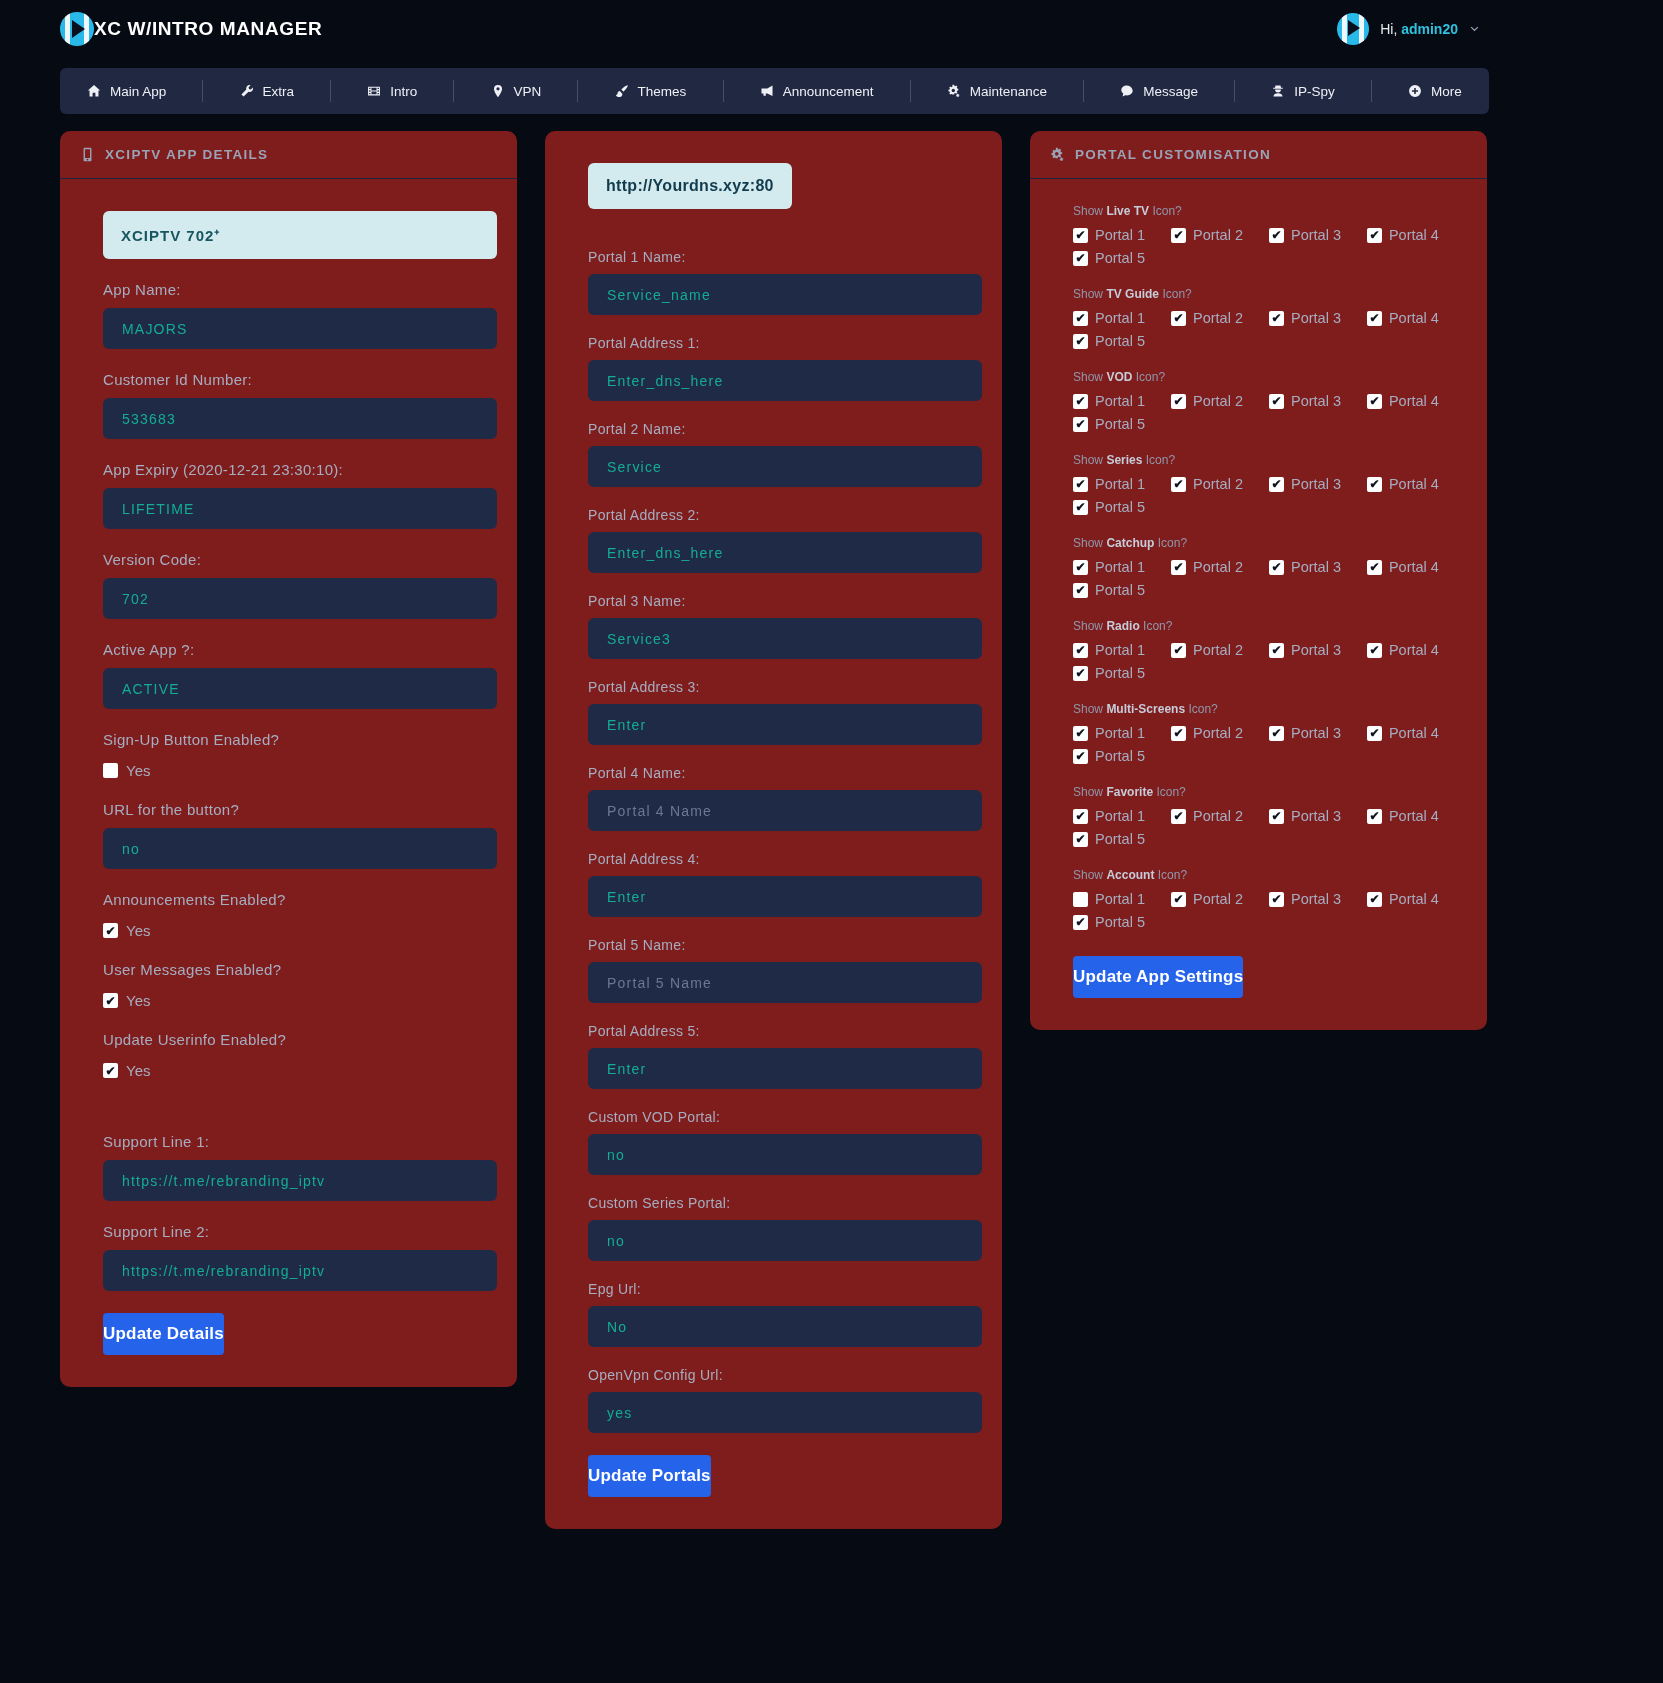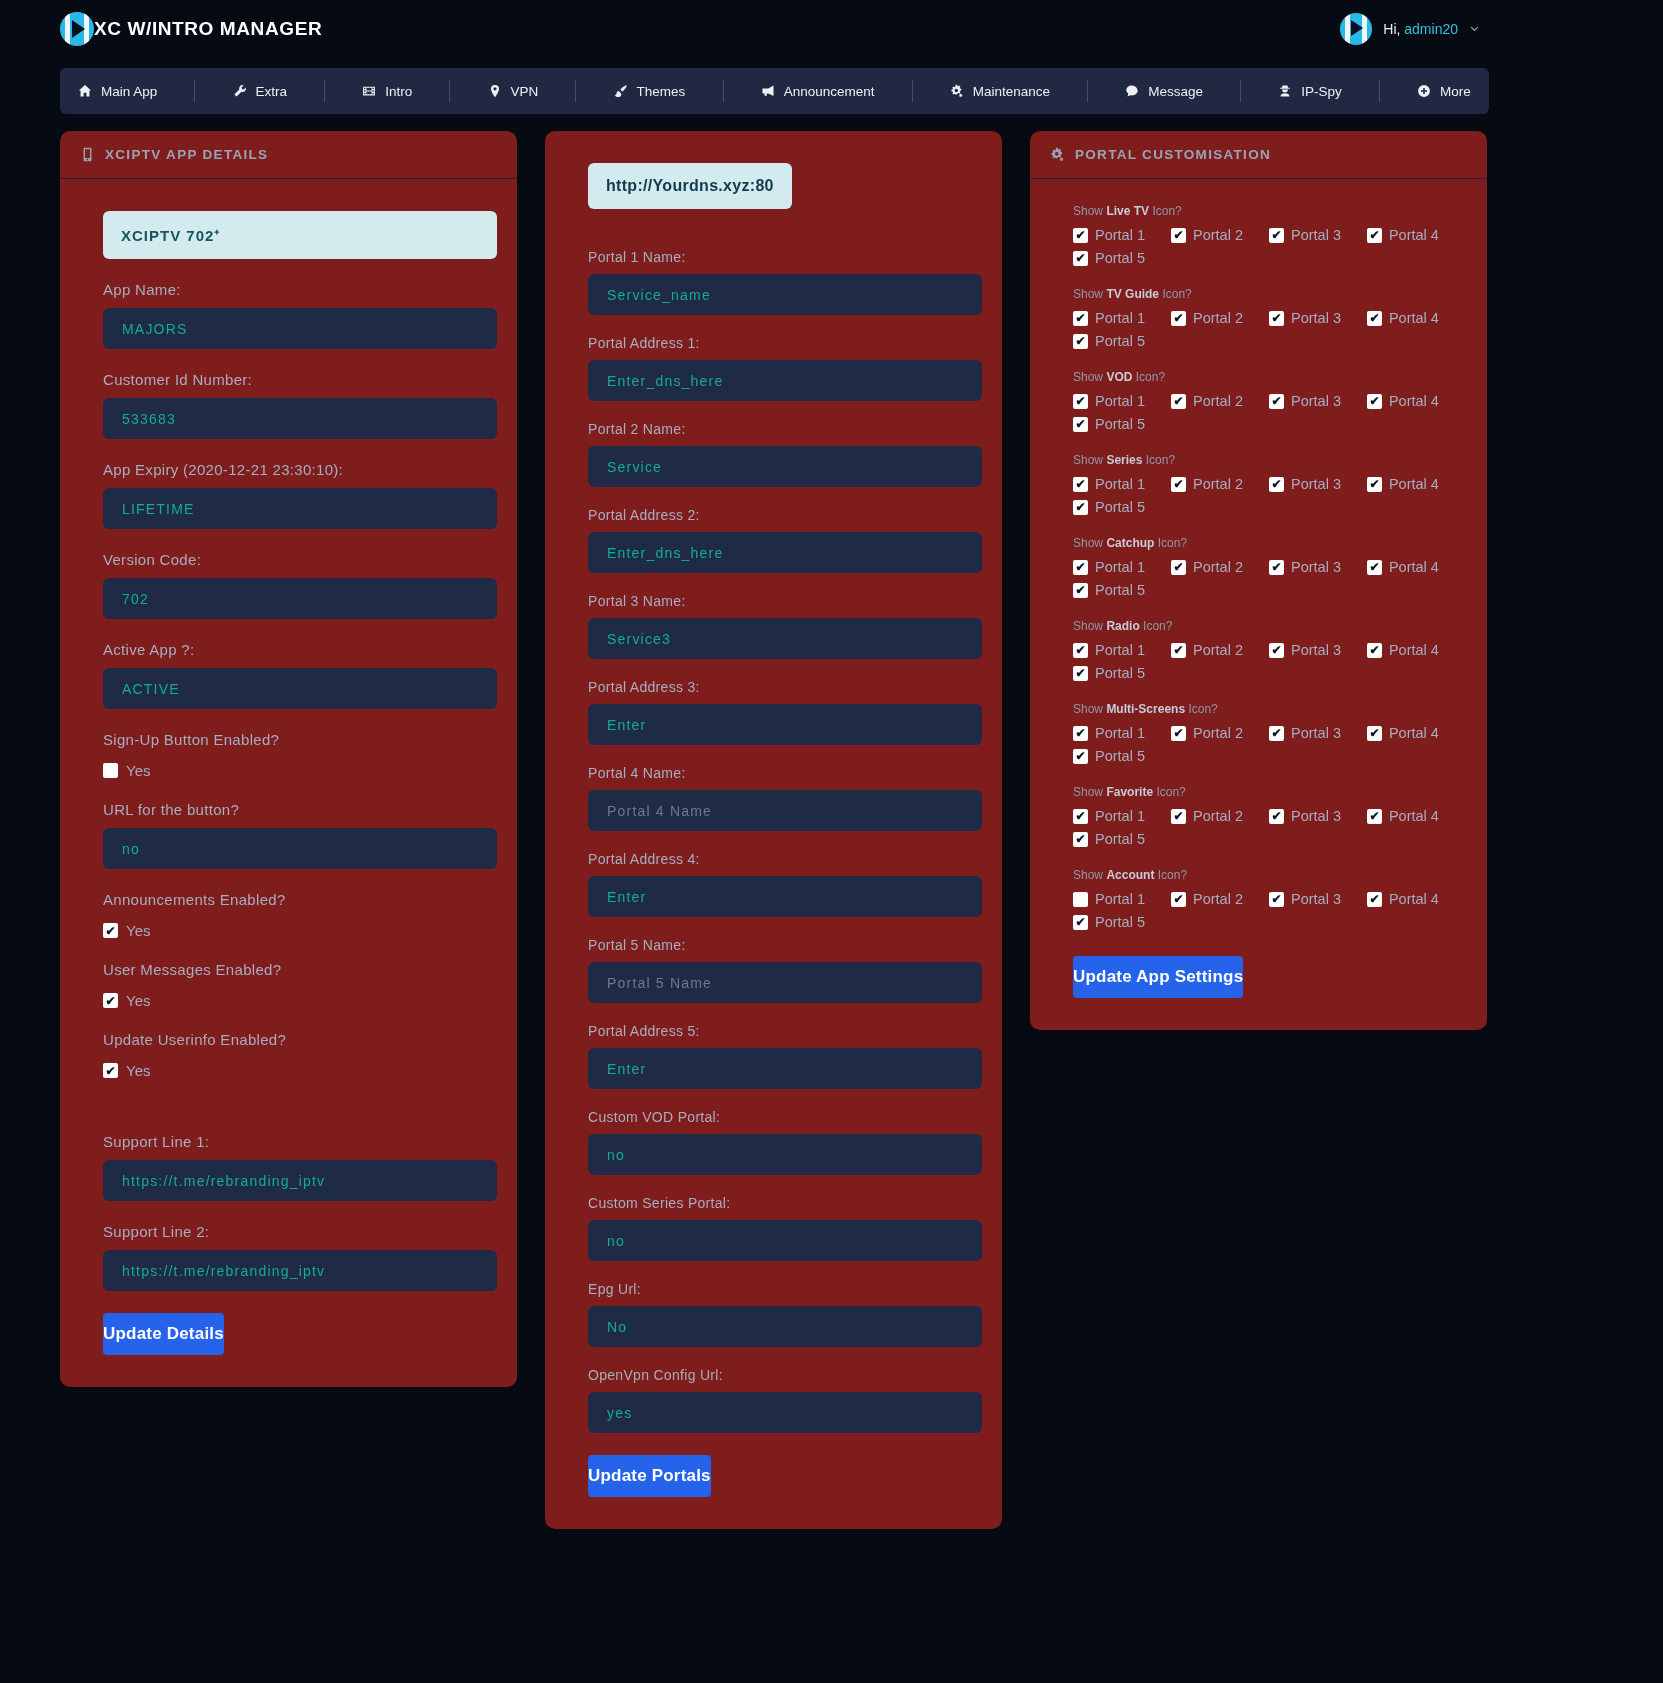--- a/index.html
+++ b/index.html
@@ -15,27 +15,27 @@
   .brand{display:flex;align-items:center;}
   .brand h1{font-size:19px;margin:0;font-weight:bold;color:#ffffff;letter-spacing:.6px;}
   .logo{width:34px;height:34px;border-radius:50%;position:relative;flex:none;
     background:linear-gradient(90deg,#29b9e9 0 16%,#eef8fb 16% 30%,#29b9e9 30% 70%,#eef8fb 70% 84%,#29b9e9 84% 100%);}
   .logo::after{content:"";position:absolute;left:12px;top:8px;
     border-left:13px solid #0a0f1d;border-top:9px solid transparent;border-bottom:9px solid transparent;}
   .user{display:flex;align-items:center;gap:11px;cursor:pointer;}
   .user .logo{width:32px;height:32px;}
   .user .logo::after{left:11px;top:7px;border-left-width:12px;border-top-width:8.5px;border-bottom-width:8.5px;border-left-color:#0a0f1d;}
   .greet{font-size:14px;color:#e8eaf2;}
-  .uname{color:#2fc1dd;font-weight:normal;text-align:right;}
+  .uname{color:#2fc1dd;font-weight:bold;text-align:right;}
   .chev{color:#9aa0b4;display:inline-flex;}
   .chev svg{width:11px;height:11px;fill:currentColor;}
   
   nav{margin:10px 60px 0;width:1429px;box-sizing:border-box;height:46px;
     background:#212842;border-radius:6px;display:flex;align-items:center;
-    justify-content:space-between;padding:0 6px;}
+    justify-content:space-between;padding:0 15px;}
   .nav-item{display:flex;align-items:center;gap:9px;color:#eef0f6;font-size:13.5px;
     padding:0 12px;cursor:pointer;white-space:nowrap;}
   .nav-sep{width:1px;height:22px;background:#454d6c;flex:none;}
   .i{display:inline-flex;color:inherit;}
   .i svg{width:14px;height:14px;fill:currentColor;}
   
   main.cols{display:flex;gap:28px;margin:17px 60px 0;align-items:flex-start;}
   .card{flex:0 0 457px;width:457px;box-sizing:border-box;background:#7f1d1d;border-radius:10px;}
   .card-h{display:flex;align-items:center;gap:10px;padding:16px 20px;
     border-bottom:1px solid #1d2540;color:#9aa2b6;font-size:13.5px;font-weight:bold;letter-spacing:1.3px;}

